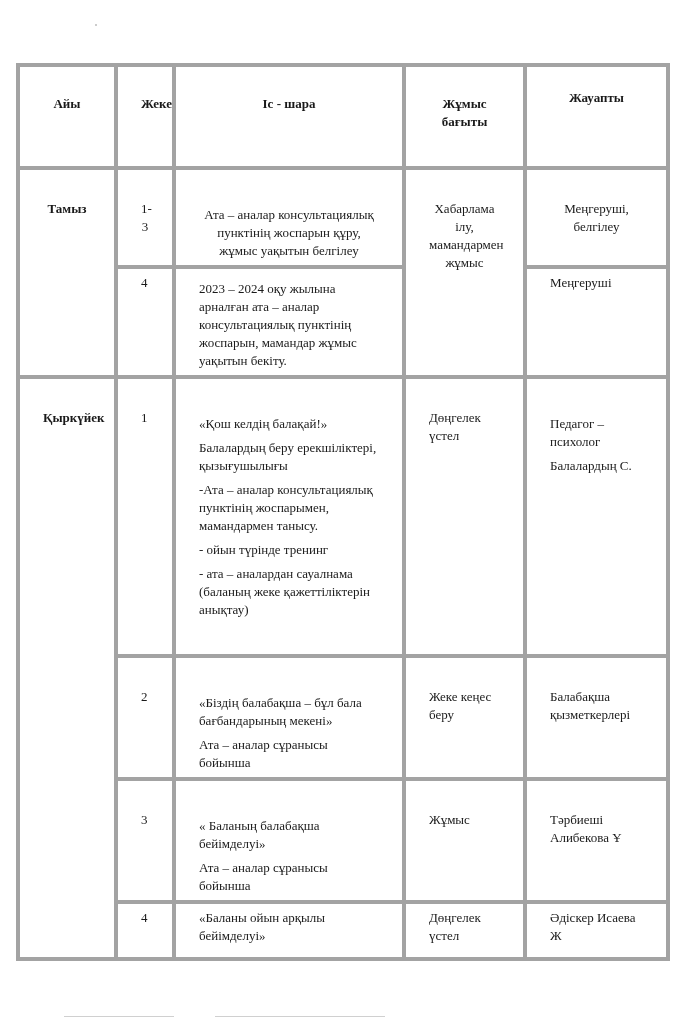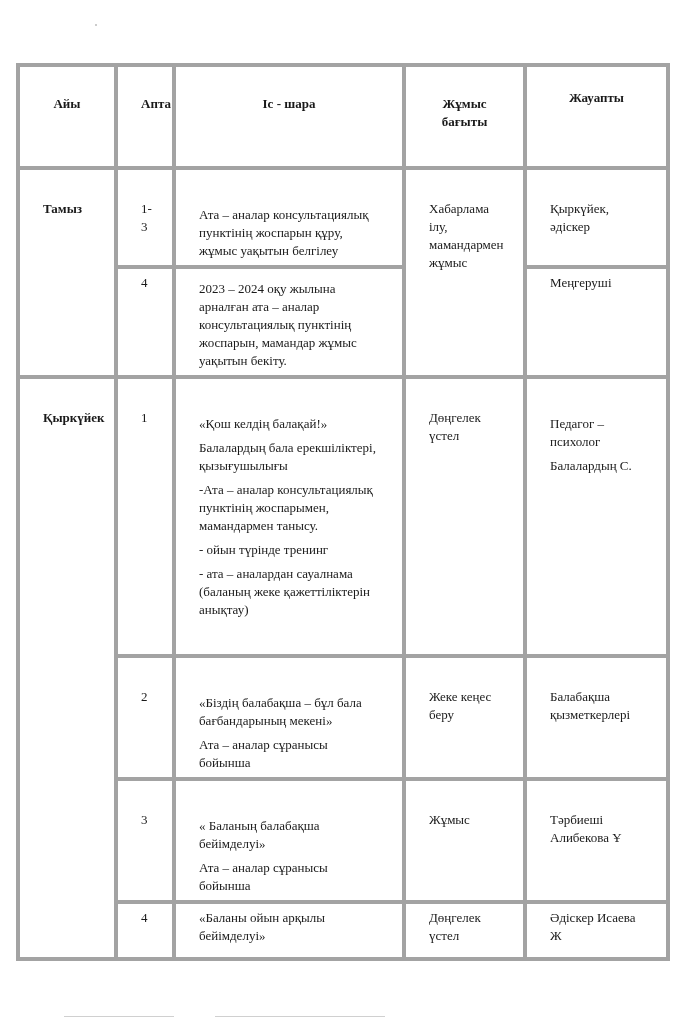--- a/index.html
+++ b/index.html
@@ -11,21 +11,21 @@
   th { font-weight: bold; text-align: center; vertical-align: top; padding-top: 28px; height: 71px; }
   th.c-dir { padding-top: 28px; }
   th.c-resp { padding-top: 28px; }
   col.c1 { width: 98px; } col.c2 { width: 58px; } col.c3 { width: 230px; } col.c4 { width: 121px; } col.c5 { width: 143px; }
   .month { font-weight: bold; padding-top: 30px; }
   .week { padding-top: 30px; margin-left: 32px; }
   td.r-top { padding-top: 30px; }
   td.r-sub { padding-top: 5px; }
   .bold { font-weight: normal; }
   .para { margin: 6px 0 5px 0; }
-  .row-aug1 td { height: 62px; }
+  .row-aug1 td { height: 62px; text-align: center; }
   .row-aug2 td { height: 99px; }
   .row-sep1 td { height: 245px; }
   .row-sep2 td { height: 88px; }
   .row-sep3 td { height: 87px; }
   .row-sep4 td { height: 48px; }
   .bottom-line { position: absolute; top: 1016px; height: 1px; background: #d0d0d0; }
 </style>
 </head>
 <body>
 
@@ -35,55 +35,55 @@
   <colgroup>
       <col class="c1">
       <col class="c2">
       <col class="c3">
       <col class="c4">
       <col class="c5">
     </colgroup>
   <thead>
     <tr>
       <th>Айы</th>
-      <th>Апта</th>
+      <th>Жеке</th>
       <th>Іс - шара</th>
       <th class="c-dir">Жұмыс бағыты</th>
       <th class="c-resp" style="padding-top:22px;">Жауапты</th>
     </tr>
   </thead>
   <tbody>
 
     <tr class="row-aug1">
       <td rowspan="2" class="month">Тамыз</td>
       <td class="week">1-3</td>
       <td class="r-top">
         <div class="para">Ата – аналар консультациялық пунктінің жоспарын құру, жұмыс уақытын белгілеу</div>
       </td>
       <td rowspan="2" class="r-top">Хабарлама ілу, мамандармен жұмыс</td>
       <td class="r-top">
-        <div>Қыркүйек, әдіскер</div>
+        <div>Меңгеруші, белгілеу</div>
       </td>
     </tr>
     <tr class="row-aug2">
       <td class="r-sub">4</td>
       <td class="r-sub">
         <div class="para">2023 – 2024 оқу жылына арналған ата – аналар консультациялық пунктінің жоспарын, мамандар жұмыс уақытын бекіту.</div>
       </td>
       <td class="r-sub">
         <div>Меңгеруші</div>
       </td>
     </tr>
 
     <tr class="row-sep1">
       <td rowspan="4" class="month">Қыркүйек</td>
       <td class="week">1</td>
       <td class="r-top">
         <div class="para bold">«Қош келдің балақай!»</div>
-        <div class="para">Балалардың бала ерекшіліктері, қызығушылығы</div>
+        <div class="para">Балалардың беру ерекшіліктері, қызығушылығы</div>
         <div class="para">-Ата – аналар консультациялық пунктінің жоспарымен, мамандармен танысу.</div>
         <div class="para">- ойын түрінде тренинг</div>
         <div class="para">- ата – аналардан сауалнама (баланың жеке қажеттіліктерін анықтау)</div>
       </td>
       <td class="r-top">Дөңгелек үстел</td>
       <td class="r-top">
         <div class="para">Педагог – психолог</div>
         <div class="para">Балалардың С.</div>
       </td>
     </tr>

